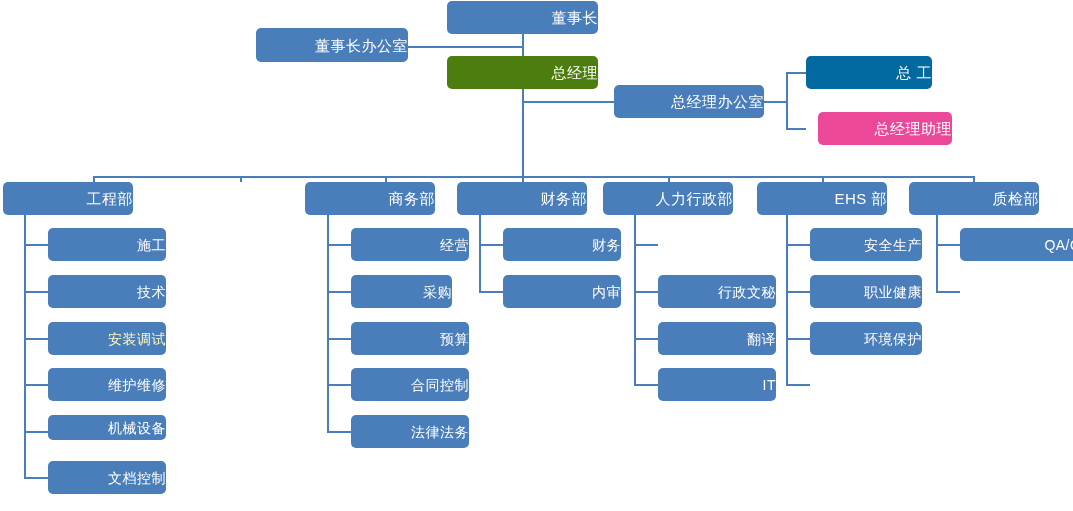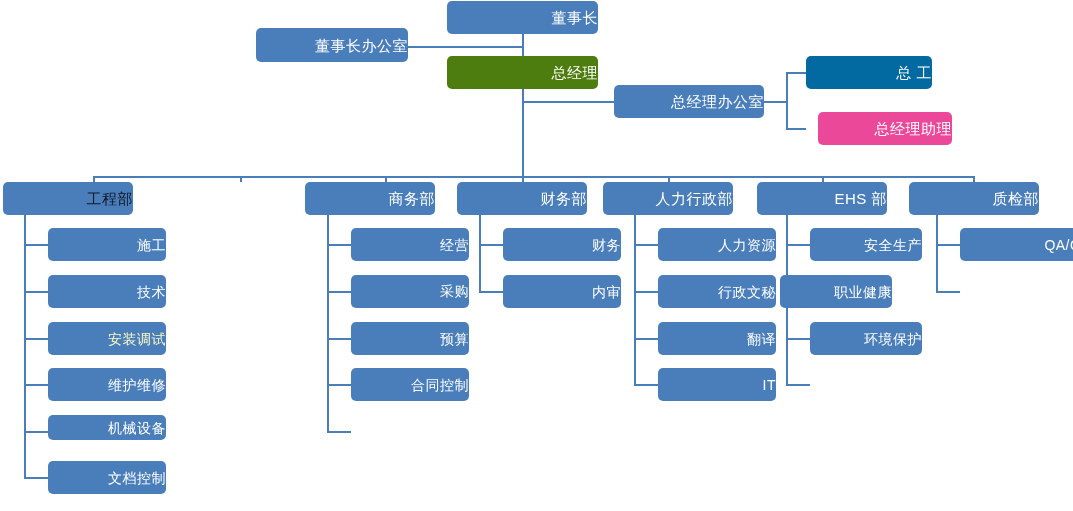--- a/index.html
+++ b/index.html
@@ -84,21 +84,21 @@
 
   <div class="node" style="left: 806px; top: 56px; width: 126px; height: 33px; background: #0369a1; color: rgb(255, 255, 255);">
     <span>总 工</span>
   </div>
 
   <div class="node" style="left: 806px; top: 112px; width: 134px; height: 33px; background: #ec4899; color: rgb(255, 255, 255); margin-left: 12px;">
     <span>总经理助理</span>
   </div>
 
   <div class="conn v" style="left: 93px; top: 176px; height: 6px; background: rgb(74, 126, 187);"></div>
-  <div class="node" style="left: 3px; top: 182px; width: 130px; height: 33px; background: rgb(74, 126, 187); color: #0f172a;">
+  <div class="node" style="left: 3px; top: 182px; width: 130px; height: 33px; background: rgb(74, 126, 187); color: #ffffff;">
     <span>工程部</span>
   </div>
   <div class="conn v" style="left: 24px; top: 215px; height: 263px; background: rgb(74, 126, 187);"></div>
   <div class="conn h" style="left: 24px; top: 244px; width: 24px; background: rgb(74, 126, 187);"></div>
   <div class="conn h" style="left: 24px; top: 291px; width: 24px; background: rgb(74, 126, 187);"></div>
   <div class="conn h" style="left: 24px; top: 338px; width: 24px; background: rgb(74, 126, 187);"></div>
   <div class="conn h" style="left: 24px; top: 384px; width: 24px; background: rgb(74, 126, 187);"></div>
   <div class="conn h" style="left: 24px; top: 431px; width: 24px; background: rgb(74, 126, 187);"></div>
   <div class="conn h" style="left: 24px; top: 477px; width: 24px; background: rgb(74, 126, 187);"></div>
   <div class="node small" style="left: 48px; top: 228px; width: 118px; height: 33px; background: rgb(74, 126, 187); color: rgb(255, 255, 255);">
@@ -128,28 +128,31 @@
   </div>
   <div class="conn v" style="left: 327px; top: 215px; height: 217px; background: rgb(74, 126, 187);"></div>
   <div class="conn h" style="left: 327px; top: 244px; width: 24px; background: rgb(74, 126, 187);"></div>
   <div class="conn h" style="left: 327px; top: 291px; width: 24px; background: rgb(74, 126, 187);"></div>
   <div class="conn h" style="left: 327px; top: 338px; width: 24px; background: rgb(74, 126, 187);"></div>
   <div class="conn h" style="left: 327px; top: 384px; width: 24px; background: rgb(74, 126, 187);"></div>
   <div class="conn h" style="left: 327px; top: 431px; width: 24px; background: rgb(74, 126, 187);"></div>
   <div class="node small" style="left: 351px; top: 228px; width: 118px; height: 33px; background: rgb(74, 126, 187); color: #ffffff;">
     <span>经营</span>
   </div>
-  <div class="node small" style="left: 351px; top: 275px; width: 118px; height: 33px; background: rgb(74, 126, 187); color: rgb(255, 255, 255); font-family: Liberation Serif, serif;">
+  <div class="node small" style="left: 351px; top: 275px; width: 101px; height: 33px; background: rgb(74, 126, 187); color: rgb(255, 255, 255);">
     <span>采购</span>
   </div>
   <div class="node small" style="left: 351px; top: 322px; width: 118px; height: 33px; background: rgb(74, 126, 187); color: rgb(255, 255, 255);">
     <span>预算</span>
   </div>
   <div class="node small" style="left: 351px; top: 368px; width: 118px; height: 33px; background: rgb(74, 126, 187); color: rgb(255, 255, 255);">
     <span>合同控制</span>
+  </div>
+  <div class="node small" style="left: 351px; top: 415px; width: 118px; height: 33px; background: rgb(74, 126, 187); color: rgb(255, 255, 255);">
+    <span>法律法务</span>
   </div>
 
   <div class="conn v" style="left: 522px; top: 176px; height: 6px; background: rgb(74, 126, 187);"></div>
   <div class="node" style="left: 457px; top: 182px; width: 130px; height: 33px; background: rgb(74, 126, 187); color: rgb(255, 255, 255);">
     <span>财务部</span>
   </div>
   <div class="conn v" style="left: 479px; top: 215px; height: 77px; background: rgb(74, 126, 187);"></div>
   <div class="conn h" style="left: 479px; top: 244px; width: 24px; background: rgb(74, 126, 187);"></div>
   <div class="conn h" style="left: 479px; top: 291px; width: 24px; background: rgb(74, 126, 187);"></div>
   <div class="node small" style="left: 503px; top: 228px; width: 118px; height: 33px; background: rgb(74, 126, 187); color: rgb(255, 255, 255);">
@@ -161,23 +164,20 @@
 
   <div class="conn v" style="left: 668px; top: 176px; height: 6px; background: rgb(74, 126, 187);"></div>
   <div class="node" style="left: 603px; top: 182px; width: 130px; height: 33px; background: rgb(74, 126, 187); color: rgb(255, 255, 255);">
     <span>人力行政部</span>
   </div>
   <div class="conn v" style="left: 634px; top: 215px; height: 170px; background: rgb(74, 126, 187);"></div>
   <div class="conn h" style="left: 634px; top: 244px; width: 24px; background: rgb(74, 126, 187);"></div>
   <div class="conn h" style="left: 634px; top: 291px; width: 24px; background: rgb(74, 126, 187);"></div>
   <div class="conn h" style="left: 634px; top: 338px; width: 24px; background: rgb(74, 126, 187);"></div>
   <div class="conn h" style="left: 634px; top: 384px; width: 24px; background: rgb(74, 126, 187);"></div>
-  <div class="node small" style="left: 658px; top: 228px; width: 118px; height: 33px; background: rgb(74, 126, 187); color: rgb(255, 255, 255);">
-    <span>人力资源</span>
-  </div>
   <div class="node small" style="left: 658px; top: 275px; width: 118px; height: 33px; background: rgb(74, 126, 187); color: rgb(255, 255, 255);">
     <span>行政文秘</span>
   </div>
   <div class="node small" style="left: 658px; top: 322px; width: 118px; height: 33px; background: rgb(74, 126, 187); color: rgb(255, 255, 255);">
     <span>翻译</span>
   </div>
   <div class="node small" style="left: 658px; top: 368px; width: 118px; height: 33px; background: rgb(74, 126, 187); color: rgb(255, 255, 255);">
     <span>IT</span>
   </div>
 
@@ -186,21 +186,21 @@
     <span>EHS 部</span>
   </div>
   <div class="conn v" style="left: 786px; top: 215px; height: 170px; background: rgb(74, 126, 187);"></div>
   <div class="conn h" style="left: 786px; top: 244px; width: 24px; background: rgb(74, 126, 187);"></div>
   <div class="conn h" style="left: 786px; top: 291px; width: 24px; background: rgb(74, 126, 187);"></div>
   <div class="conn h" style="left: 786px; top: 338px; width: 24px; background: rgb(74, 126, 187);"></div>
   <div class="conn h" style="left: 786px; top: 384px; width: 24px; background: rgb(74, 126, 187);"></div>
   <div class="node small" style="left: 810px; top: 228px; width: 112px; height: 33px; background: rgb(74, 126, 187); color: rgb(255, 255, 255);">
     <span>安全生产</span>
   </div>
-  <div class="node small" style="left: 780px; top: 275px; width: 112px; height: 33px; background: rgb(74, 126, 187); color: rgb(255, 255, 255);">
+  <div class="node small" style="left: 810px; top: 275px; width: 112px; height: 33px; background: rgb(74, 126, 187); color: rgb(255, 255, 255);">
     <span>职业健康</span>
   </div>
   <div class="node small" style="left: 810px; top: 322px; width: 112px; height: 33px; background: rgb(74, 126, 187); color: rgb(255, 255, 255);">
     <span>环境保护</span>
   </div>
 
   <div class="conn v" style="left: 973px; top: 176px; height: 6px; background: rgb(74, 126, 187);"></div>
   <div class="node" style="left: 909px; top: 182px; width: 130px; height: 33px; background: rgb(74, 126, 187); color: rgb(255, 255, 255);">
     <span>质检部</span>
   </div>

